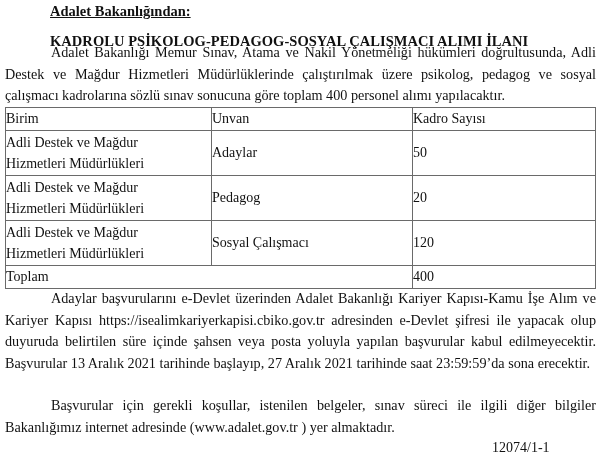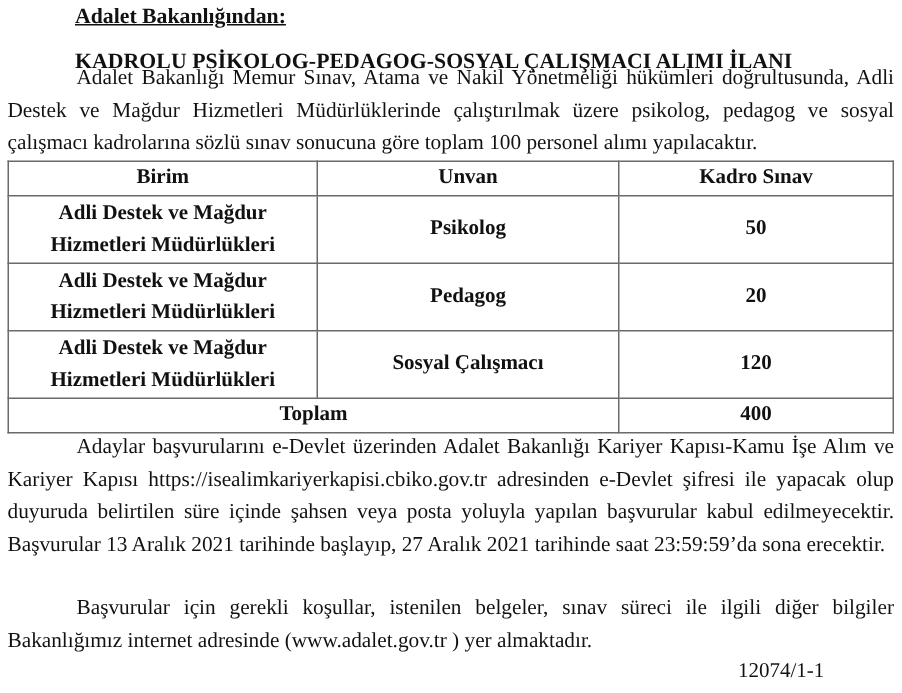--- a/index.html
+++ b/index.html
@@ -23,53 +23,53 @@
   }
   .p1 { top: 42px; }
   .p2 { top: 288px; }
   .p3 { top: 395px; }
   table.kadro {
     position: absolute; left: 5px; top: 107px;
     width: 591px; border-collapse: collapse;
     font-size: 14px;
   }
   table.kadro td, table.kadro th {
-    border: 1.5px solid #6a6a6a; text-align: center; font-weight: bold;
+    border: 1.5px solid #6a6a6a; text-align: left; font-weight: normal;
     padding: 0; line-height: 21.5px;
   }
   table.kadro th { height: 22px; }
   table.kadro tr.data td { height: 44px; }
   table.kadro tr.total td { height: 21px; margin-top: 26px; }
   .col1 { width: 205px; }
   .col2 { width: 200px; }
   .code {
     position: absolute; left: 492px; top: 440px; font-size: 14px; text-align: right;
   }
 </style>
 </head>
 <body>
 
 <div class="doc">
   <div class="heading">Adalet Bakanlığından:</div>
   <div class="title">KADROLU PSİKOLOG-PEDAGOG-SOSYAL ÇALIŞMACI ALIMI İLANI</div>
-  <div class="para p1">Adalet Bakanlığı Memur Sınav, Atama ve Nakil Yönetmeliği hükümleri doğrultusunda, Adli Destek ve Mağdur Hizmetleri Müdürlüklerinde çalıştırılmak üzere psikolog, pedagog ve sosyal çalışmacı kadrolarına sözlü sınav sonucuna göre toplam 100 personel alımı yapılacaktır.</div>
+  <div class="para p1">Adalet Bakanlığı Memur Sınav, Atama ve Nakil Yönetmeliği hükümleri doğrultusunda, Adli Destek ve Mağdur Hizmetleri Müdürlüklerinde çalıştırılmak üzere psikolog, pedagog ve sosyal çalışmacı kadrolarına sözlü sınav sonucuna göre toplam 400 personel alımı yapılacaktır.</div>
 
   <table class="kadro">
     <tbody>
         <tr>
       <th class="col1">Birim</th>
       <th class="col2">Unvan</th>
-      <th>Kadro Sınav</th>
+      <th>Kadro Sayısı</th>
     </tr>
     <tr class="data">
       <td>
         <div>Adli Destek ve Mağdur</div>
         <div>Hizmetleri Müdürlükleri</div>
       </td>
-      <td>Psikolog</td>
+      <td>Adaylar</td>
       <td>50</td>
     </tr>
     <tr class="data">
       <td>
         <div>Adli Destek ve Mağdur</div>
         <div>Hizmetleri Müdürlükleri</div>
       </td>
       <td>Pedagog</td>
       <td>20</td>
     </tr>

